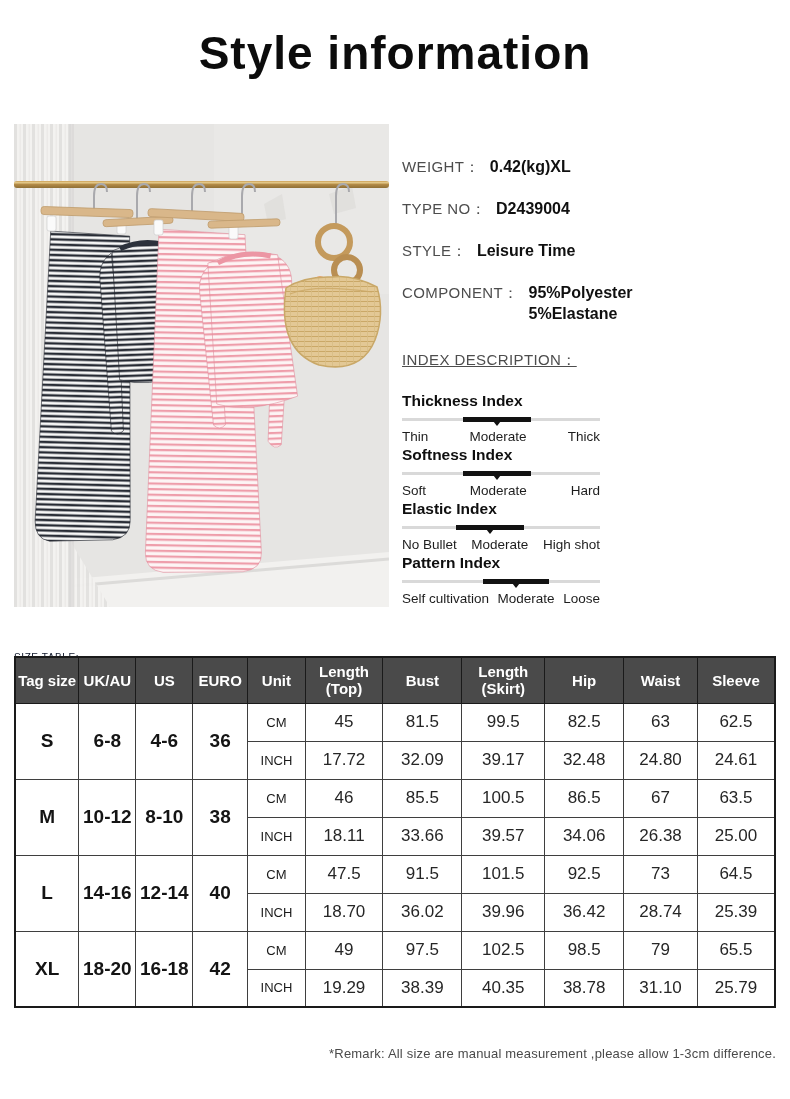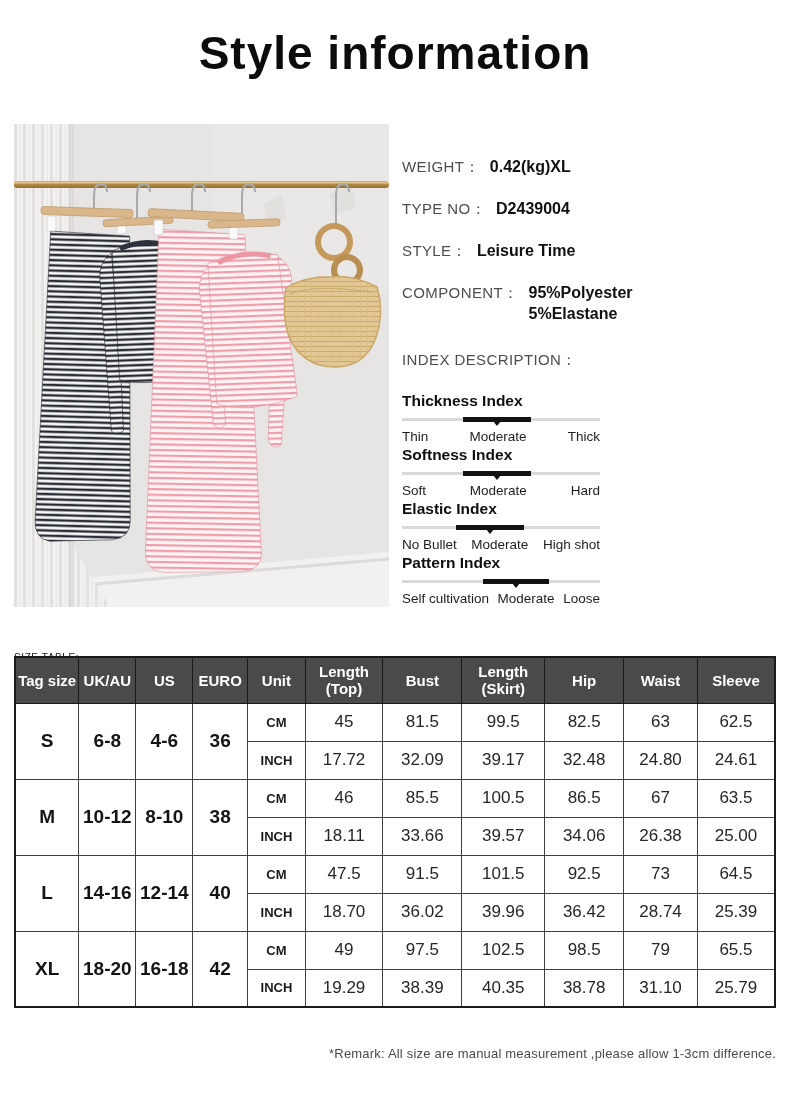--- a/index.html
+++ b/index.html
@@ -22,21 +22,21 @@
   
   .right-col { position:absolute; left:402px; top:156px; width:374px; }
   .detail-row { margin-bottom:21px; line-height:21px; white-space:nowrap; }
   .detail-label { font-size:15px; color:#4d4d4d; letter-spacing:0.4px; }
   .detail-value {
     font-size:16px; font-weight:700; color:#101010; margin-left:10px;
     display:inline-block; vertical-align:top; white-space:pre-line;
   }
   .index-heading {
     font-size:15px; color:#4d4d4d; letter-spacing:0.4px;
-    margin-top:27px; margin-bottom:20px;
+    margin-top:27px; margin-bottom:20px;text-decoration:underline;
   }
   .index-row { display:flex; margin-bottom:15px; height:39px;flex-direction:column; }
   .index-label { width:143px; font-size:15.5px; font-weight:700; color:#0f0f0f; padding-top:2px; }
   .index-scale { width:198px; }
   .track { position:relative; height:3px; background:#d9d9d9; margin-top:8px; }
   .seg { position:absolute; top:-1px; height:5px; background:#121212; }
   .seg::after {
     content:""; position:absolute; left:50%; top:4px; margin-left:-4px;
     border-left:4px solid transparent; border-right:4px solid transparent;
     border-top:5px solid #121212;
@@ -59,21 +59,21 @@
   table.size th {
     background:#4a4a4a; color:#ffffff; font-size:15px; font-weight:700;
     height:46px; border:1px solid #1a1a1a; white-space:pre-line;
     line-height:1.15; text-align:center;
   }
   table.size td {
     border:1px solid #3f3f3f; text-align:center; height:38px;
     vertical-align:middle; background:#fff;
   }
   td.c-span { font-size:19px; font-weight:600; color:#141414; }
-  td.c-unit { font-size:13px; font-weight:700; color:#1a1a1a; }
+  td.c-unit { font-size:13px; font-weight:400; color:#1a1a1a; }
   td.c-val  { font-size:17px; color:#262626; }
   .remark {
     position:absolute; right:14px; top:1046px;
     font-size:13px; color:#4a4a4a; letter-spacing:0.2px;
   }
 </style>
 </head>
 <body>
 
 <div class="page-title">Style information</div>

